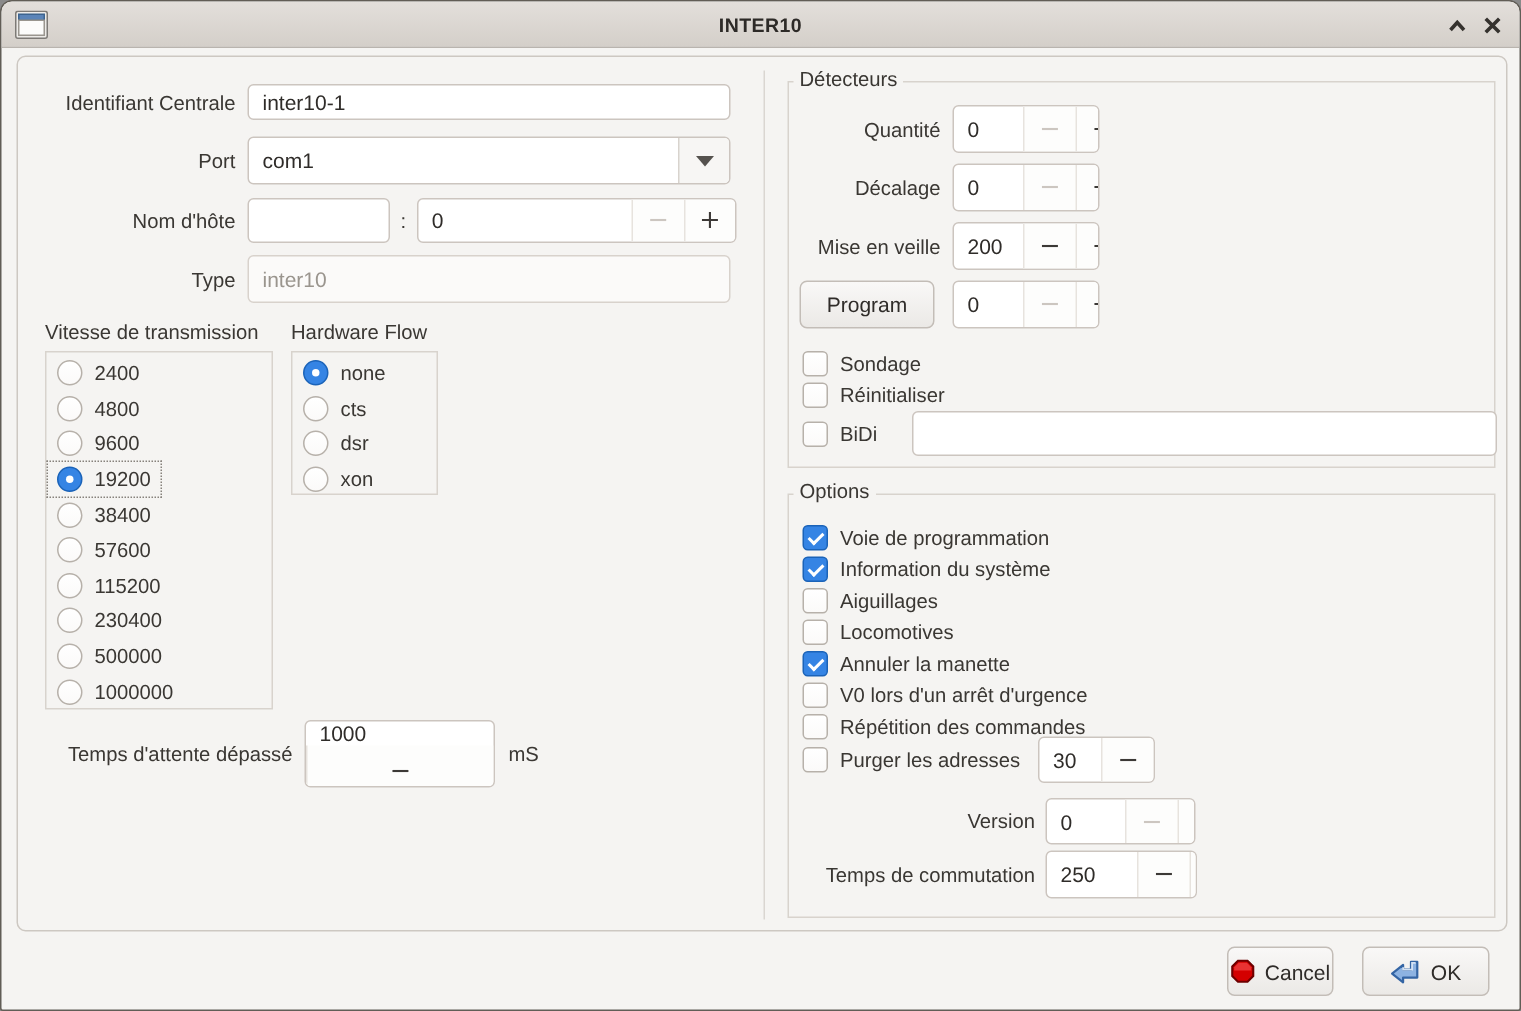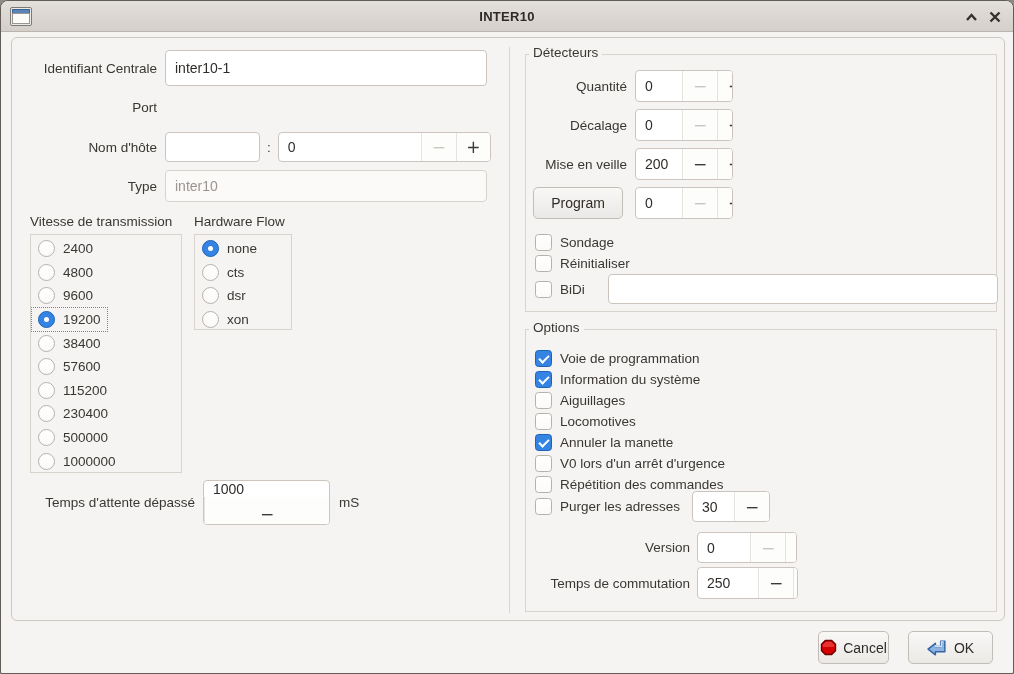--- a/index.html
+++ b/index.html
@@ -109,27 +109,33 @@
       <svg width="12" height="12" viewBox="0 0 12 12">
           <path d="M1.5 1.5 L10.5 10.5 M10.5 1.5 L1.5 10.5" stroke="#35322e" stroke-width="2.4"></path>
         </svg>
     </div>
   </div>
 
   <div class="content">
 
     <div class="row" style="left:5px;top:14px;height:32px;">
       <div class="label r-label" style="width:140px;">Identifiant Centrale</div>
-      <div class="entry" style="margin-left:8px;width:322px;height:36px;">
+      <div class="entry" style="margin-left:8px;width:322px;height:24px;">
         <span>inter10-1</span>
       </div>
     </div>
 
     <div class="row" style="left:5px;top:53px;height:32px;">
       <div class="label r-label" style="width:140px;">Port</div>
+      <div class="entry combo" style="margin-left:8px;width:322px;height:32px;">
+        <span class="cval">com1</span>
+        <span class="cbtn">
+            <span class="arrow-down"></span>
+          </span>
+      </div>
     </div>
 
     <div class="row" style="left:5px;top:94px;height:30px;">
       <div class="label r-label" style="width:140px;">Nom d'hôte</div>
       <div class="entry" style="margin-left:8px;width:95px;height:30px;">
         <span></span>
       </div>
       <div class="label" style="margin-left:7px;">:</div>
       <div class="spin" style="margin-left:7px;width:213px;height:30px;">
         <span class="sval" style="flex:1;">0</span>

